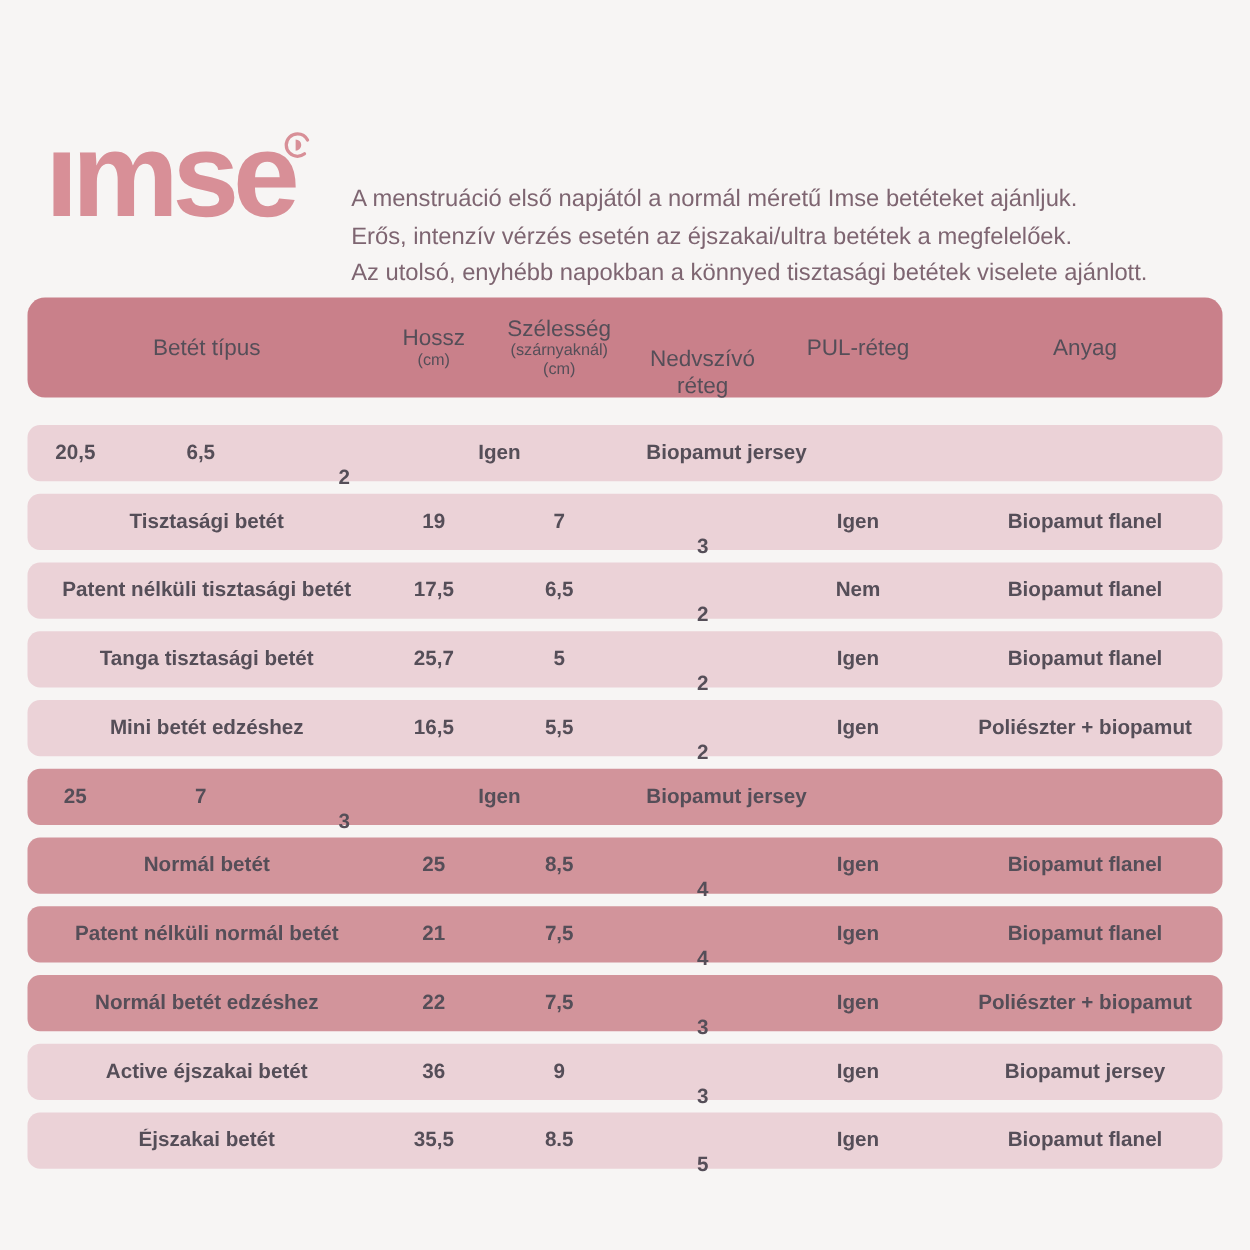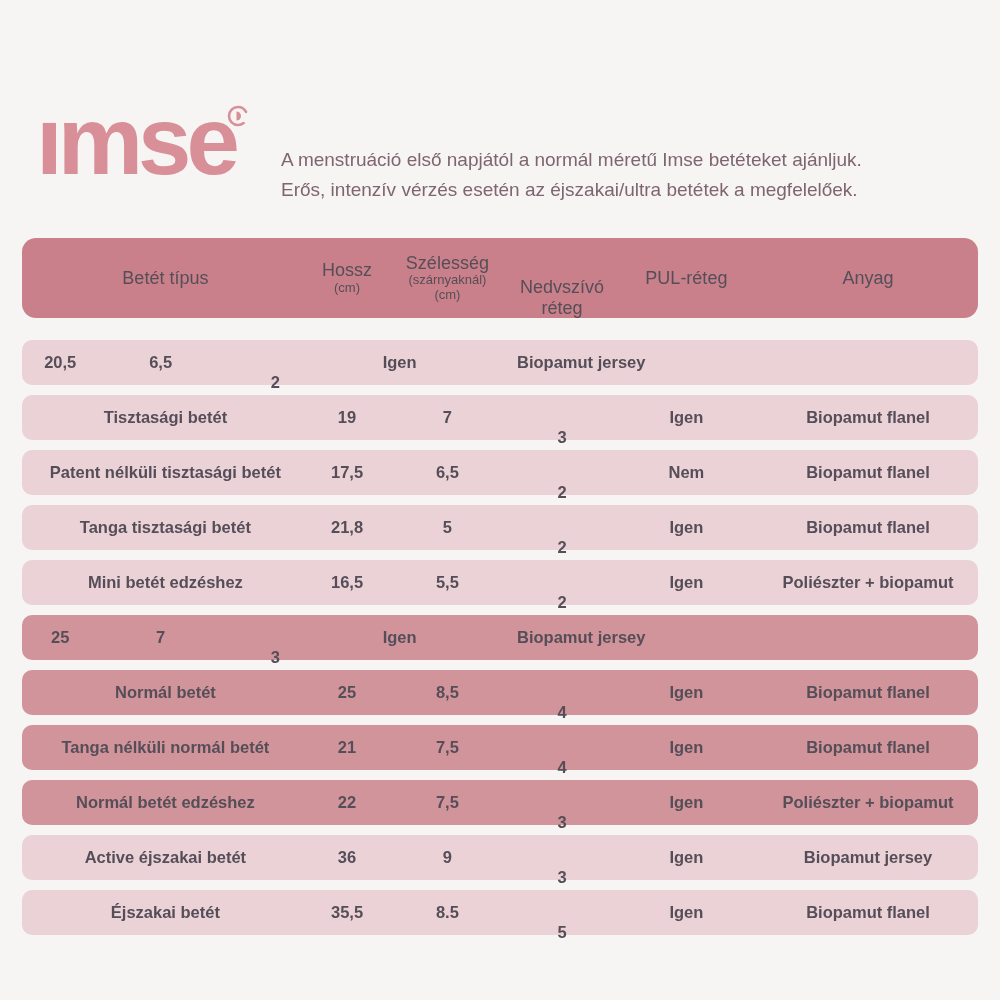--- a/index.html
+++ b/index.html
@@ -59,20 +59,21 @@
     <div class="logo-text">ımse</div>
     <svg class="tm-mark" width="24" height="24" viewBox="0 0 24 24">
       <circle cx="12" cy="12" r="9" fill="none" stroke="currentColor" stroke-width="2.6" stroke-dasharray="44 12" stroke-dashoffset="-8" stroke-linecap="round"></circle>
       <path d="M10.5 7.5 a4.5 4.5 0 0 1 0 9 z" fill="currentColor"></path>
     </svg>
   </div>
 
   <div class="intro">
     <span>A menstruáció első napjától a normál méretű Imse betéteket ajánljuk.</span>
     <span>Erős, intenzív vérzés esetén az éjszakai/ultra betétek a megfelelőek.</span>
+    <span>Az utolsó, enyhébb napokban a könnyed tisztasági betétek viselete ajánlott.</span>
   </div>
 
   <div class="table">
 
     <div class="t-header">
       <div class="h-cell c1">
         <span class="h-label">Betét típus</span>
       </div>
       <div class="h-cell c2">
         <span class="h-label">Hossz</span>
@@ -113,21 +114,21 @@
         <div class="t-row row-light">
         <div class="cell c1">Patent nélküli tisztasági betét</div>
         <div class="cell c2">17,5</div>
         <div class="cell c3">6,5</div>
         <div class="cell c4">2</div>
         <div class="cell c5">Nem</div>
         <div class="cell c6">Biopamut flanel</div>
       </div>
         <div class="t-row row-light">
         <div class="cell c1">Tanga tisztasági betét</div>
-        <div class="cell c2">21,8</div>
+        <div class="cell c2">25,7</div>
         <div class="cell c3">5</div>
         <div class="cell c4">2</div>
         <div class="cell c5">Igen</div>
         <div class="cell c6">Biopamut flanel</div>
       </div>
         <div class="t-row row-light">
         <div class="cell c1">Mini betét edzéshez</div>
         <div class="cell c2">16,5</div>
         <div class="cell c3">5,5</div>
         <div class="cell c4">2</div>
@@ -143,21 +144,21 @@
       </div>
         <div class="t-row row-dark">
         <div class="cell c1">Normál betét</div>
         <div class="cell c2">25</div>
         <div class="cell c3">8,5</div>
         <div class="cell c4">4</div>
         <div class="cell c5">Igen</div>
         <div class="cell c6">Biopamut flanel</div>
       </div>
         <div class="t-row row-dark">
-        <div class="cell c1">Tanga nélküli normál betét</div>
+        <div class="cell c1">Patent nélküli normál betét</div>
         <div class="cell c2">21</div>
         <div class="cell c3">7,5</div>
         <div class="cell c4">4</div>
         <div class="cell c5">Igen</div>
         <div class="cell c6">Biopamut flanel</div>
       </div>
         <div class="t-row row-dark">
         <div class="cell c1">Normál betét edzéshez</div>
         <div class="cell c2">22</div>
         <div class="cell c3">7,5</div>

